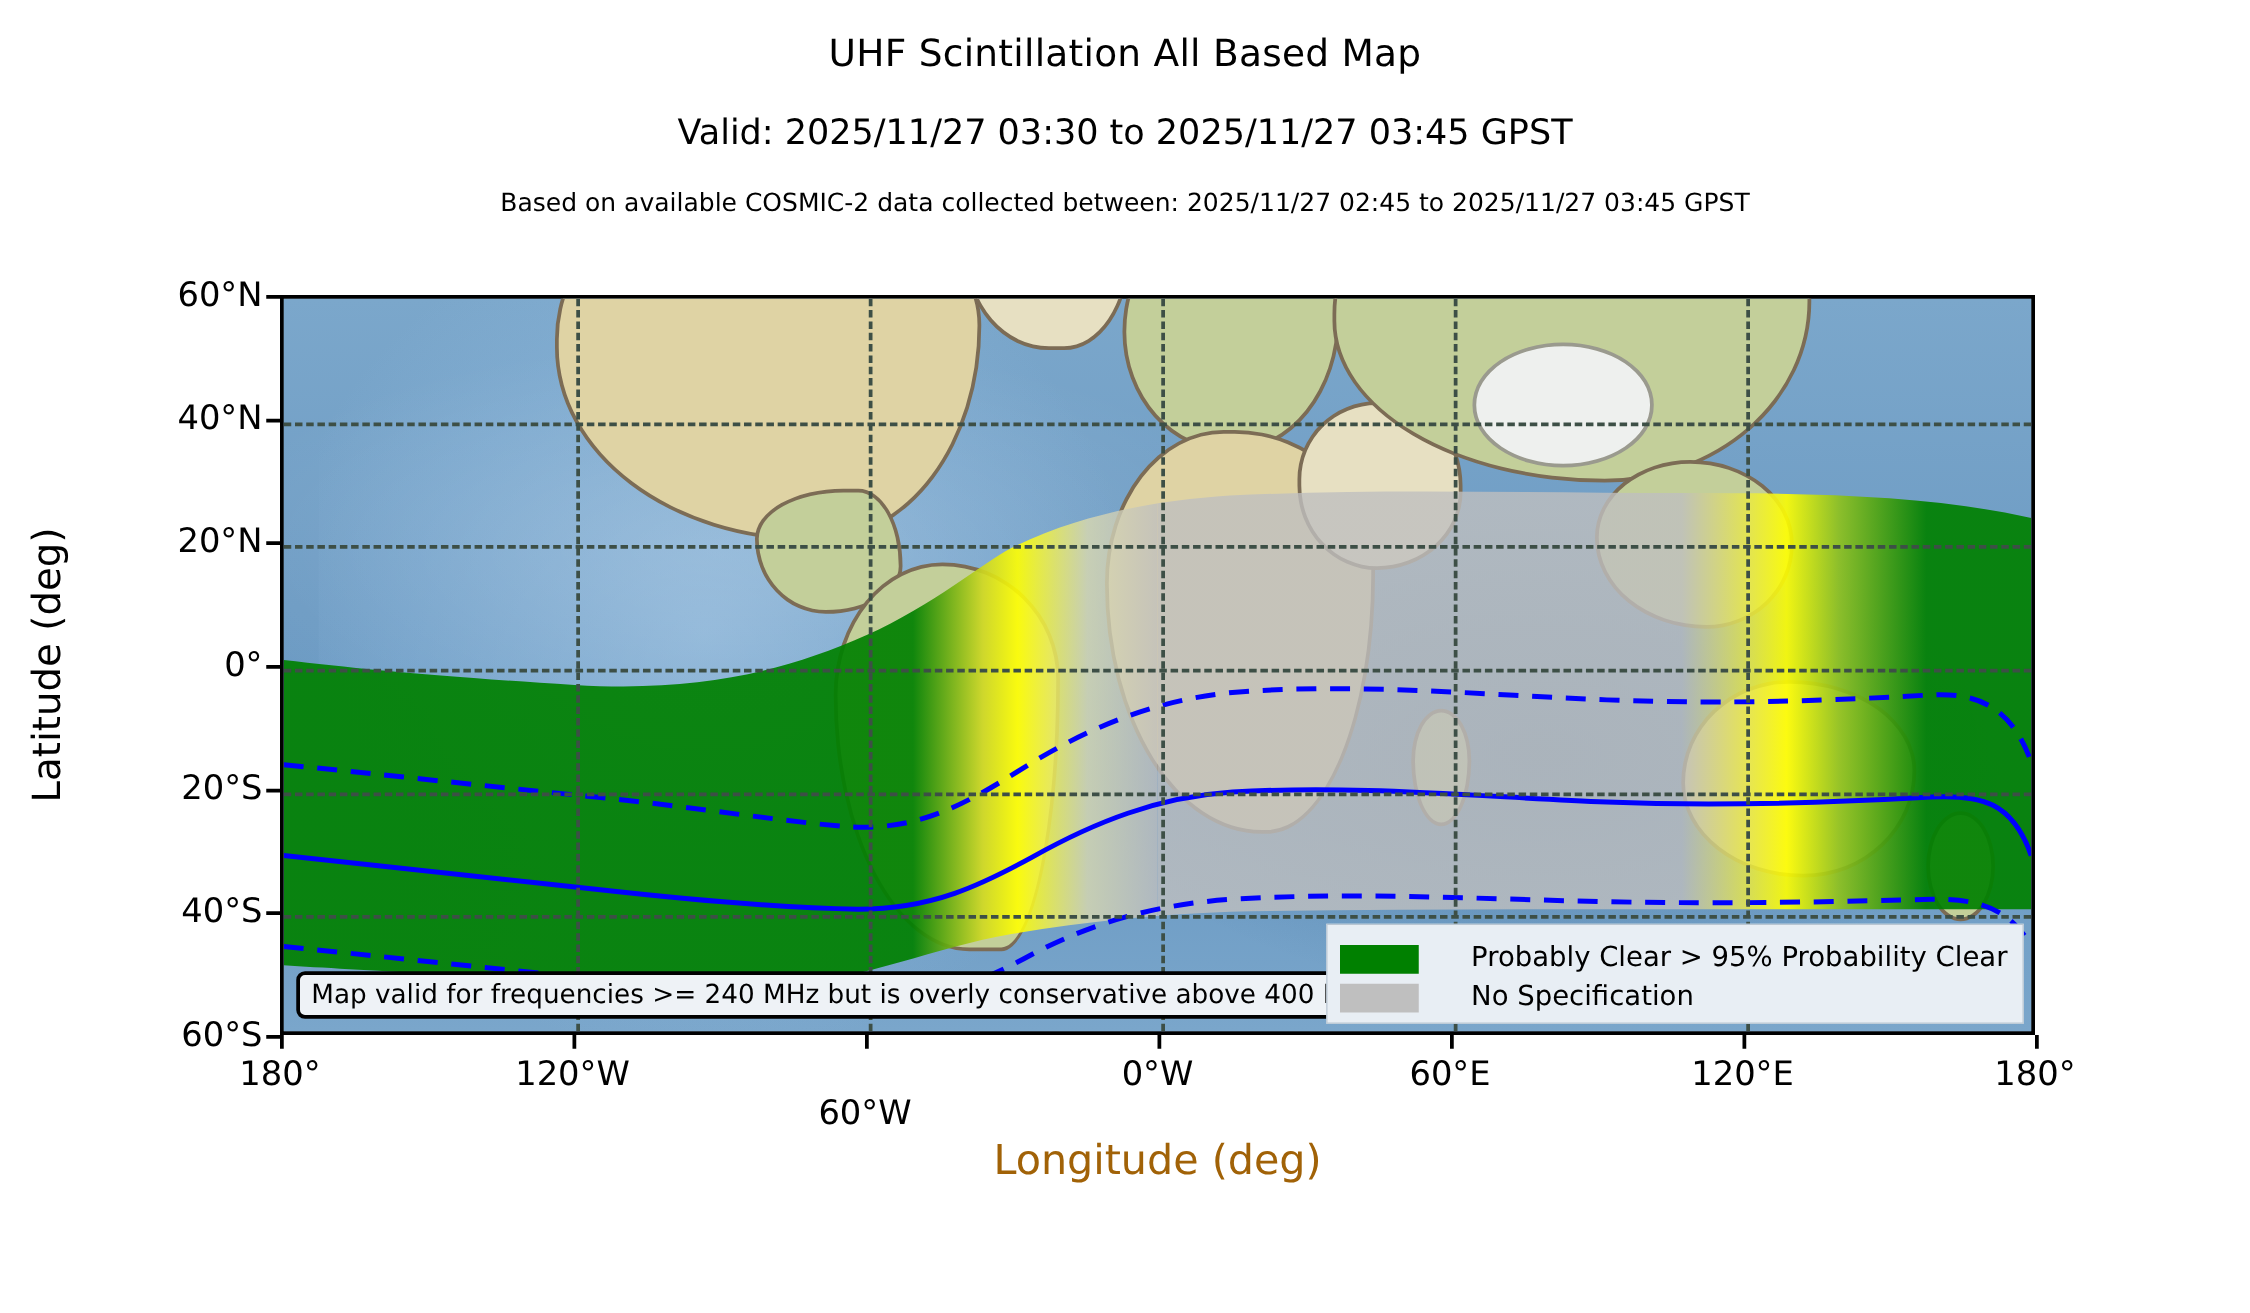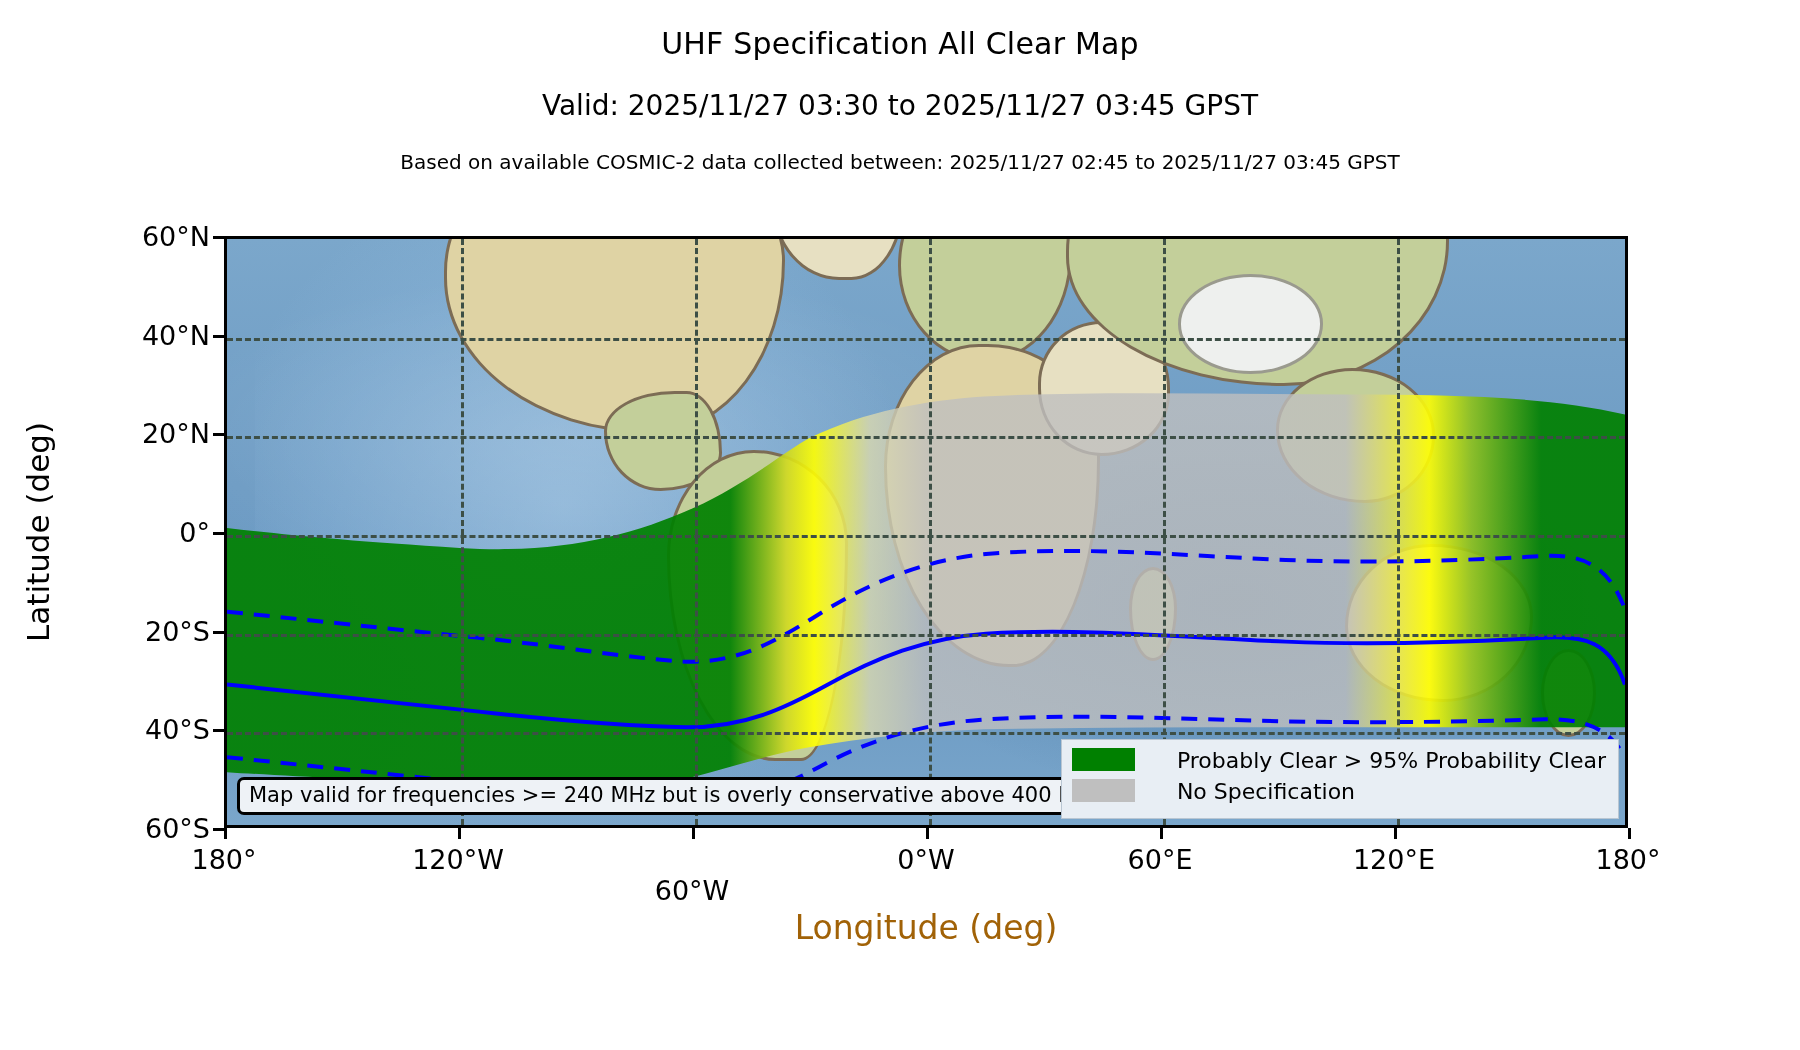--- a/index.html
+++ b/index.html
@@ -52,29 +52,29 @@
   #x-axis-title{position:absolute;left:926px;top:908px;font-size:33px;color:#a16207;
     transform:translateX(-50%);white-space:nowrap;}
 
   
   .note-box{position:absolute;left:240px;top:782px;background:#eef2f6;
     border:3px solid #000;border-radius:7px;padding:3px 9px 5px 9px;font-size:21px;color:#000;white-space:nowrap;}
 
   
   .legend{position:absolute;right:6px;bottom:6px;background:#e8eef4;border:1px solid #b9c6d2;
     padding:8px 12px 8px 10px;}
-  .legend-row{display:flex;align-items:flex-start;height:31px;gap:29px;}
+  .legend-row{display:flex;align-items:flex-end;height:31px;gap:29px;}
   .swatch{width:63px;height:23px;margin-right:13px;flex:0 0 auto;}
   .legend-text{font-size:22px;color:#000;white-space:nowrap;}
 </style>
 </head>
 <body>
 
 <div class="title-block">
-  <div id="main-title">UHF Specification All Clear Map</div>
+  <div id="main-title">UHF Scintillation All Based Map</div>
   <div id="subtitle">Valid: 2025/11/27 03:30 to 2025/11/27 03:45 GPST</div>
   <div id="datasrc">Based on available COSMIC-2 data collected between: 2025/11/27 02:45 to 2025/11/27 03:45 GPST</div>
 </div>
 
 <div id="y-axis-title">Latitude (deg)</div>
 
 <div id="x-axis-title">Longitude (deg)</div>
 
 <div id="ytick-labels">
     <div class="ytick-label" style="top: 236px; right: 1590px;">60°N</div>

